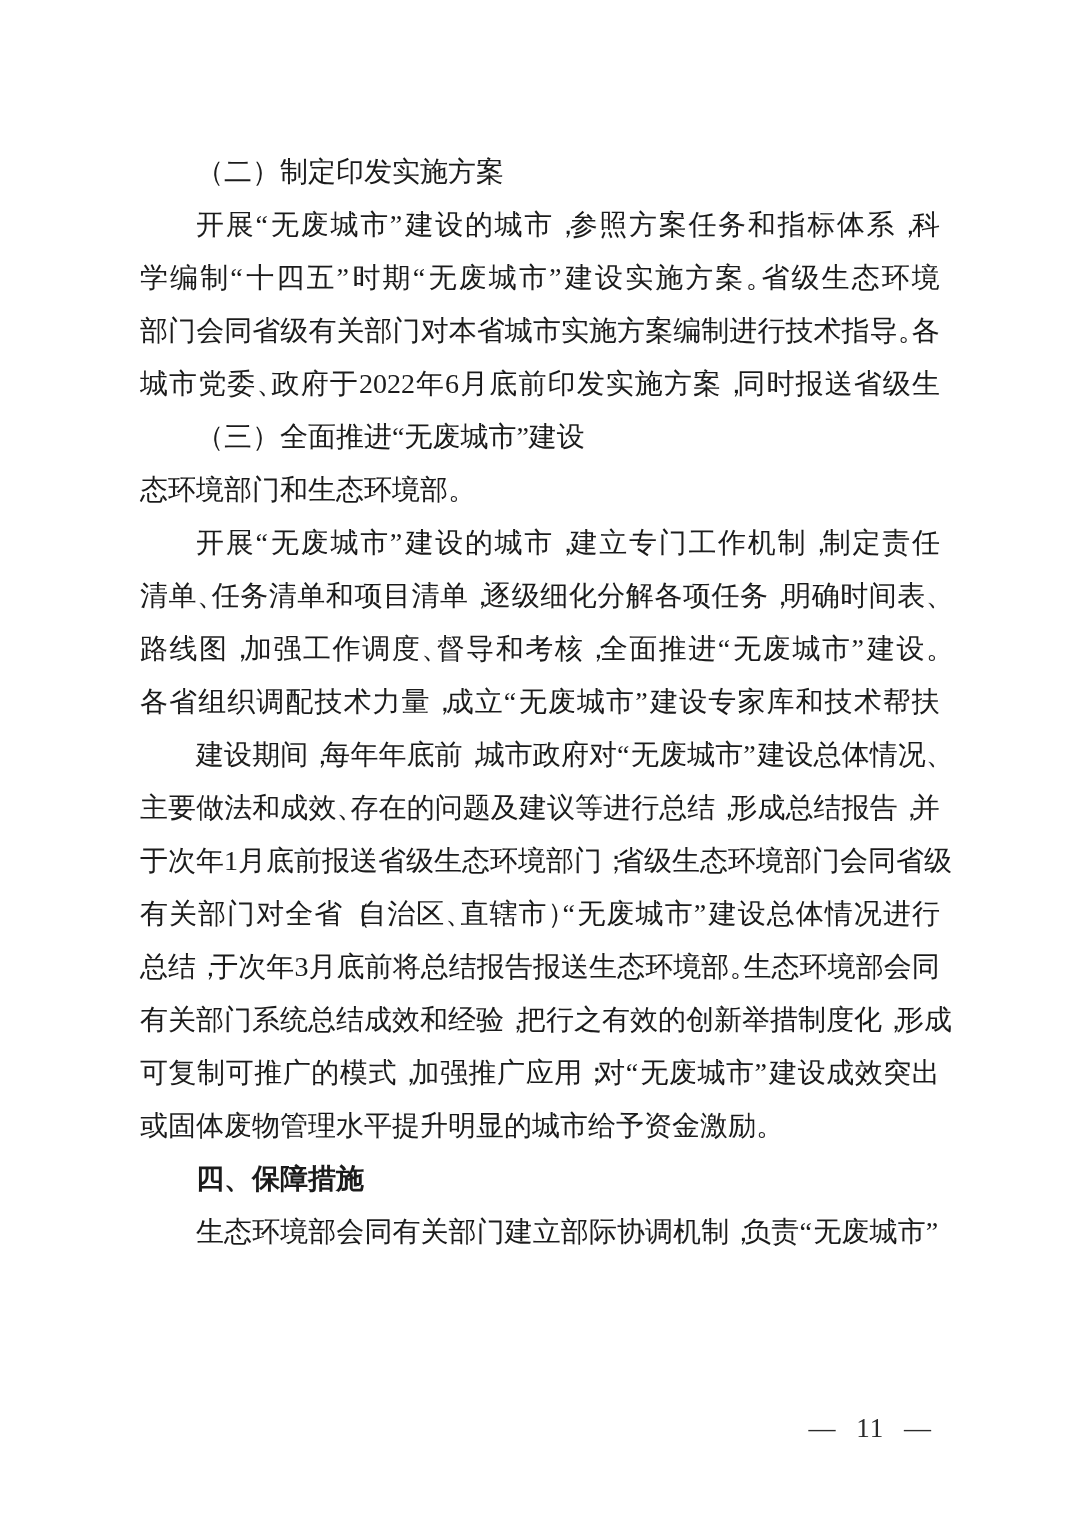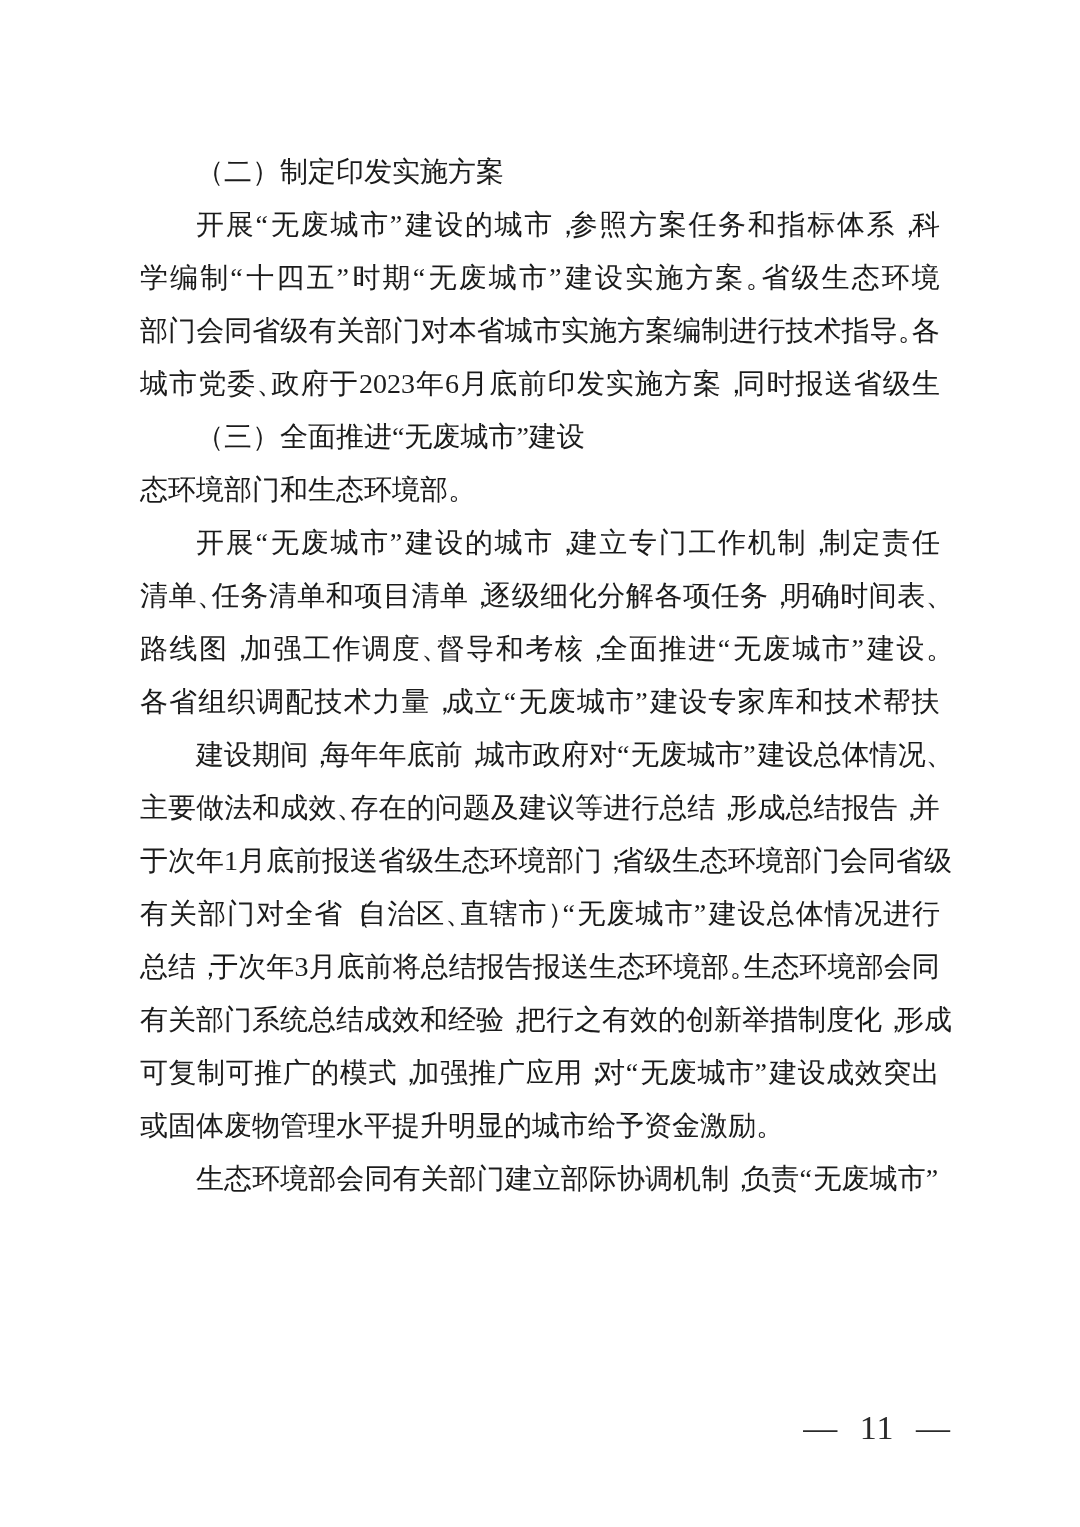--- a/index.html
+++ b/index.html
@@ -46,25 +46,25 @@
     font-weight: normal;
     padding-left: 56px;
   }
   .heading-hei {
     font-weight: bold;
     padding-left: 56px;
     font-family: "Liberation Sans", "DejaVu Sans", sans-serif;
   }
   .footer {
     position: absolute;
-    right: 129px;
+    right: 148px;
     top: 1408px;
     height: 40px;
     line-height: 40px;
-    font-size: 34px;
+    font-size: 27px;
     letter-spacing: 1px;
     word-spacing: 12px;
     color: #2a2a2a;
     text-align: right;
   }
 </style>
 </head>
 <body>
 
 <div class="page">
@@ -163,21 +163,21 @@
       </div>
       <div class="line just">
         <span>城</span>
         <span>市</span>
         <span>党</span>
         <span>委</span>
         <span class="punct">、</span>
         <span>政</span>
         <span>府</span>
         <span>于</span>
-        <span>2023</span>
+        <span>2022</span>
         <span>年</span>
         <span>6</span>
         <span>月</span>
         <span>底</span>
         <span>前</span>
         <span>印</span>
         <span>发</span>
         <span>实</span>
         <span>施</span>
         <span>方</span>
@@ -534,20 +534,21 @@
         <span>市</span>
         <span class="punct">”</span>
         <span>建</span>
         <span>设</span>
         <span>成</span>
         <span>效</span>
         <span>突</span>
         <span>出</span>
       </div>
       <div class="line p-end">或固体废物管理水平提升明显的城市给予资金激励。</div>
+      <div class="line heading-hei">四、保障措施</div>
       <div class="line just p-start">
         <span>生</span>
         <span>态</span>
         <span>环</span>
         <span>境</span>
         <span>部</span>
         <span>会</span>
         <span>同</span>
         <span>有</span>
         <span>关</span>

